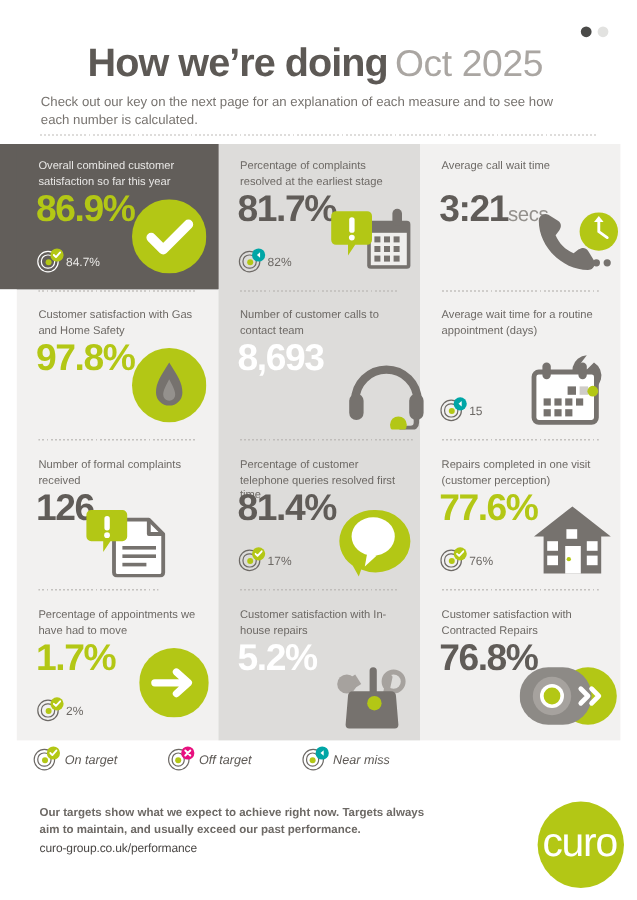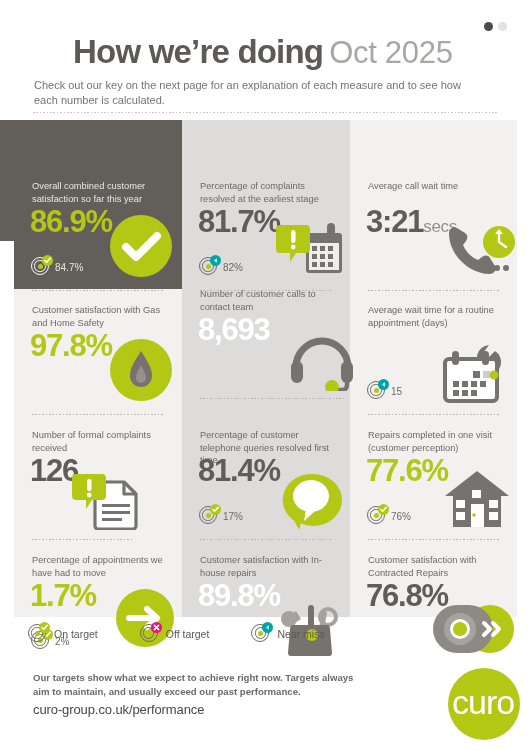--- a/index.html
+++ b/index.html
@@ -39,21 +39,21 @@
   .grid { position: absolute; left: 0; top: 120px; width: 531px; height: 497px; }
   .col { position: absolute; top: 0; height: 497px; }
   .col-1 { left: 14px; width: 168px; background: #f2f1f0; }
   .col-2 { left: 182px; width: 168px; background: #dddcda; }
   .col-3 { left: 350px; width: 167px; background: #f2f1f0; }
   .dark-card {
     position: absolute; left: 0; top: 0; width: 182px; height: 121px;
     background: #625e5a;
   }
 
-  .card { position: absolute; width: 100%; height: 121px; margin-top: 48px; }
+  .card { position: absolute; width: 100%; height: 121px; }
   .card.h-rule::after {
     content: ""; position: absolute; left: 18px; right: 18px; bottom: -2px; height: 1px;
     background-image: repeating-linear-gradient(to right,#b9b6b3 0 1.6px,transparent 1.6px 3.4px);
   }
 
   .c-label {
     position: absolute; left: 18px; top: 12px; width: 142px;
     font-size: 9.3px; line-height: 12.5px; color: #6d6965;
   }
   .dark-card .c-label { color: #e8e7e5; }
@@ -93,32 +93,32 @@
   .tgt .badge {
     position: absolute; left: 11px; top: -2px; width: 11px; height: 11px;
     border-radius: 50%; display: flex; align-items: center; justify-content: center;
   }
   .badge.on { background: #b3c715; }
   .badge.off { background: #e8117f; }
   .badge.near { background: #00a6a6; }
   .badge svg { display: block; }
 
   
-  .key { position: absolute; left: 28px; top: 624px; display: flex; gap: 42px; align-items: center; }
+  .key { position: absolute; left: 28px; top: 624px; display: flex; gap: 42px; align-items: center; font-style: italic; }
   .key-item { display: flex; align-items: center; gap: 6px; }
   .key-text { font-size: 10.5px; color: #5d5955; }
 
   
   .f-note {
     position: absolute; left: 33px; top: 671px; width: 330px;
     font-size: 9.6px; line-height: 14px; color: #6d6965; font-weight: bold;
   }
   .f-url {
     position: absolute; left: 33px; top: 702px;
-    font-size: 13px; color: #4a4745; letter-spacing: -0.1px; text-align: right;
+    font-size: 10px; color: #4a4745; letter-spacing: -0.1px; text-align: right;
   }
   .logo {
     position: absolute; left: 448px; top: 668px; width: 72px; height: 72px;
     border-radius: 50%; background: #b3c715; overflow: visible;
   }
   .logo-text {
     position: absolute; left: 4px; top: 17px; width: 90px;
     font-size: 34px; font-weight: 300; color: #ffffff;
     letter-spacing: -1px; line-height: 1;
   }
@@ -218,21 +218,21 @@
         </div>
         <div class="card h-rule" style="position: absolute; left: 14px; top: 124px; width: 168px;">
           <div class="c-label">Customer satisfaction with Gas and Home Safety</div>
           <div class="c-value green">97.8%</div>
           <div class="ill" style="right:10px;bottom:8px;"><svg width="62" height="62" viewBox="0 0 62 62">
               <circle cx="31" cy="31" r="31" fill="#b3c715"></circle>
         <path d="M31 12 C24 23 20 29 20 37 a11 11 0 0 0 22 0 c0-8-4-14-11-25 z" fill="#76726e"></path>
         <path d="M31 26 C28 32 26 35 26 39 a5 5 0 0 0 10 0 c0-4-2-7-5-13 z" fill="#efeeec" opacity="0.25"></path>
       </svg></div>
         </div>
-        <div class="card h-rule" style="position: absolute; left: 182px; top: 108px; width: 180px;">
+        <div class="card h-rule" style="position: absolute; left: 182px; top: 124px; width: 180px;">
           <div class="c-label">Number of customer calls to contact team</div>
           <div class="c-value white">8,693</div>
           <div class="ill" style="right:6px;bottom:2px;"><svg width="68" height="58" viewBox="0 0 68 58">
         <path d="M8 34 a26 26 0 0 1 52 0" stroke="#76726e" stroke-width="7" fill="none" stroke-linecap="round"></path>
         <rect x="3" y="28" width="12" height="22" rx="6" fill="#76726e"></rect>
         <rect x="53" y="28" width="12" height="22" rx="6" fill="#76726e"></rect>
         <path d="M59 48 v4 a5 5 0 0 1 -5 5 h-7" stroke="#76726e" stroke-width="4.5" fill="none" stroke-linecap="round"></path>
         <circle cx="44" cy="54" r="7" fill="#b3c715"></circle>
       </svg></div>
         </div>
@@ -347,21 +347,21 @@
     </span>
             <span class="t-text">2%</span>
           </div>
           <div class="ill" style="right:8px;bottom:12px;"><svg width="58" height="58" viewBox="0 0 58 58">
               <circle cx="29" cy="29" r="29" fill="#b3c715"></circle>
         <path d="M13 29 h26 M31 20 l10 9 l-10 9" stroke="#ffffff" stroke-width="6" fill="none" stroke-linecap="round" stroke-linejoin="round"></path>
       </svg></div>
         </div>
         <div class="card" style="position: absolute; left: 182px; top: 374px; width: 168px;">
           <div class="c-label">Customer satisfaction with In-house repairs</div>
-          <div class="c-value white">89.8%</div>
+          <div class="c-value white">5.2%</div>
           <div class="ill" style="right:6px;bottom:0px;"><svg width="72" height="62" viewBox="0 0 72 62">
         <path d="M18 18 l6 -4 l5 8 l-6 4 z" fill="#a6a29e"></path>
               <circle cx="17" cy="22" r="8" fill="#a6a29e"></circle>
         <rect x="48" y="14" width="5" height="24" rx="2" fill="#a6a29e" transform="rotate(12 50 26)"></rect>
         <circle cx="56" cy="20" r="8" fill="none" stroke="#a6a29e" stroke-width="4"></circle>
         <rect x="36" y="8" width="6" height="26" rx="3" fill="#76726e"></rect>
         <path d="M22 28 h32 a4 4 0 0 1 4 4 l2 24 a3 3 0 0 1 -3 3 h-38 a3 3 0 0 1 -3 -3 l2 -24 a4 4 0 0 1 4 -4 z" fill="#76726e"></path>
         <circle cx="40" cy="38" r="6" fill="#b3c715"></circle>
       </svg></div>
         </div>

